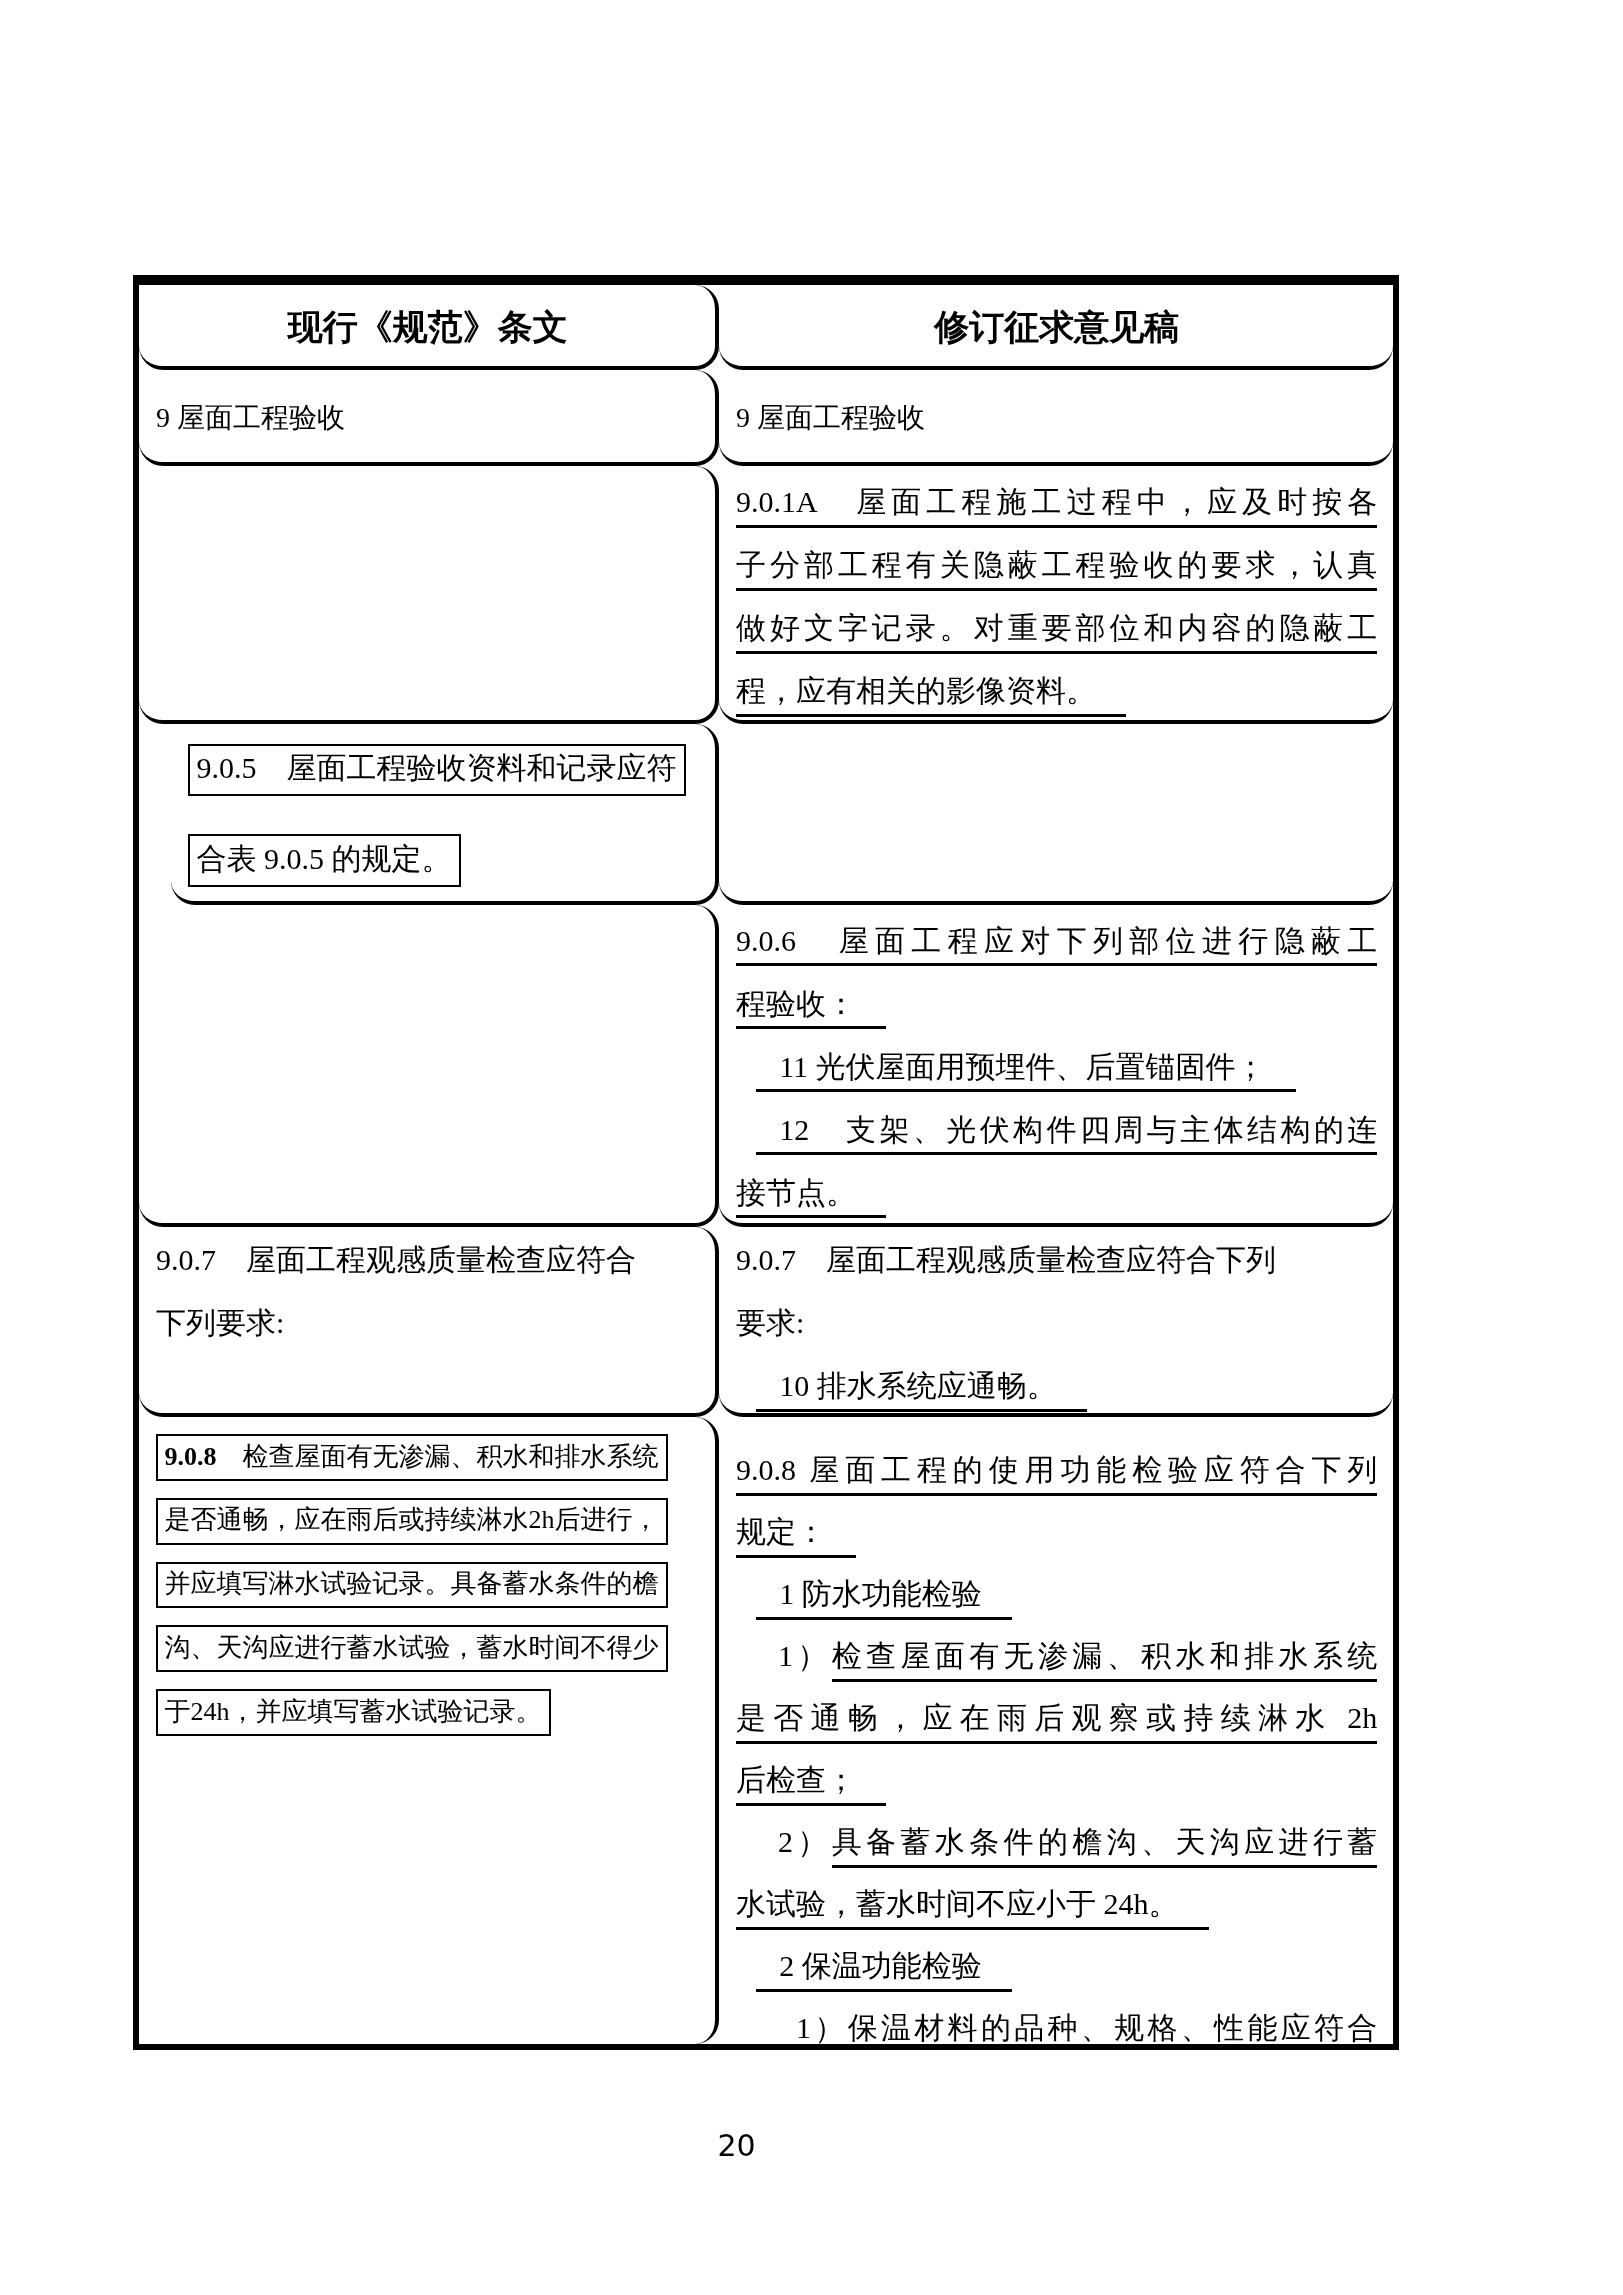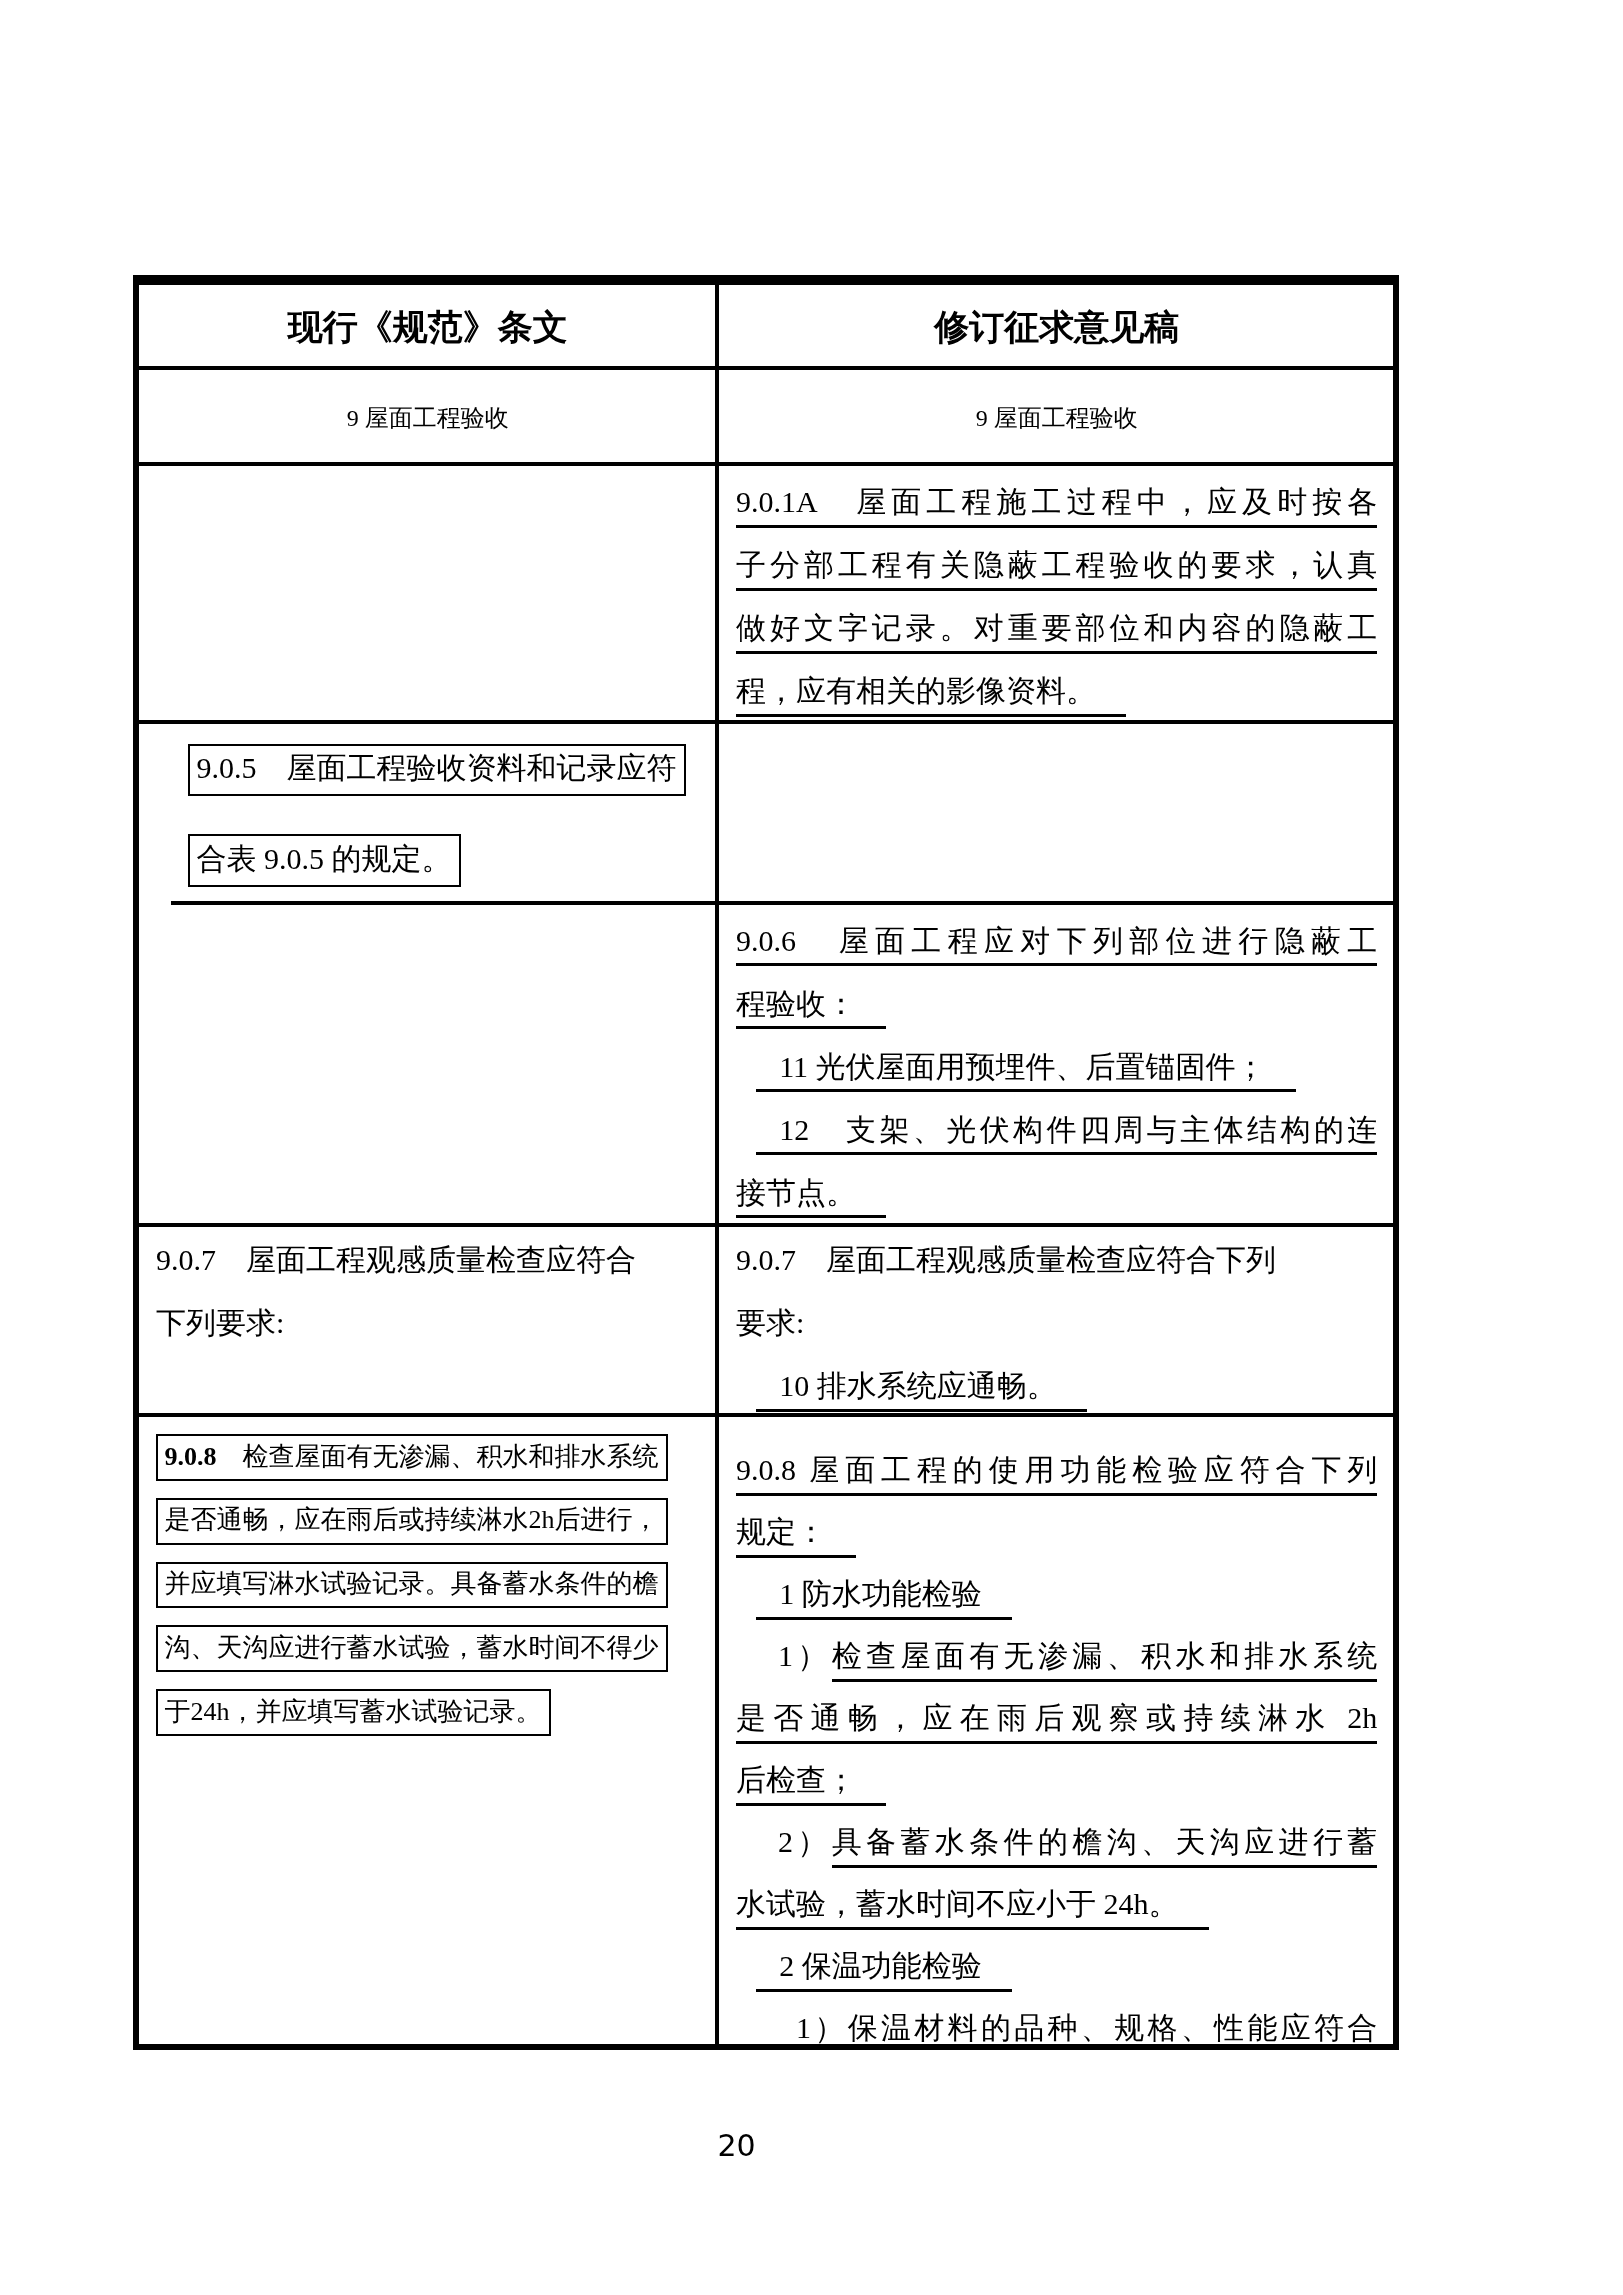--- a/index.html
+++ b/index.html
@@ -12,26 +12,27 @@
     position:absolute;left:133px;top:275px;width:1266px;height:1775px;
     box-sizing:border-box;border:6.5px solid #000;border-top-width:10.5px;
     display:grid;grid-template-columns:580px auto;
     grid-template-rows:85px 96px 258px 181px 322px 190px auto;
     background:#fff;
   }
   .cell{
     box-sizing:border-box;border-bottom:4.6px solid #000;
     padding:3.9px 15.7px 0 17px;font-size:30px;line-height:63px;
     overflow:hidden;
+    border-radius:24px;
   }
   .cL{border-right:4.6px solid #000;}
   .rowlast{border-bottom:none;}
   .hdr{display:flex;align-items:center;justify-content:center;
        font-weight:bold;font-size:35px;line-height:normal;}
-  .ctr{display:flex;align-items:center;justify-content:center;font-size:24px;line-height:normal;}
+  .ctr{display:flex;align-items:center;font-size:28px;line-height:normal;}
   .ln{min-height:63px;}
   .fill{text-align:justify;text-align-last:justify;}
   .ind1{padding-left:19.6px;}
   .ind2{padding-left:42px;}
   .ind25{padding-left:60px;}
   .u{border-bottom:3.3px solid #000;padding-bottom:6.5px;}
   .upre{padding-left:23.6px;}
   .uext{padding-right:30px;}
   .b{font-weight:bold;text-align:center;}
   .delbox{display:inline-block;border:2.6px solid #000;padding:2.6px 7.9px 5.2px 6.5px;line-height:normal;}

